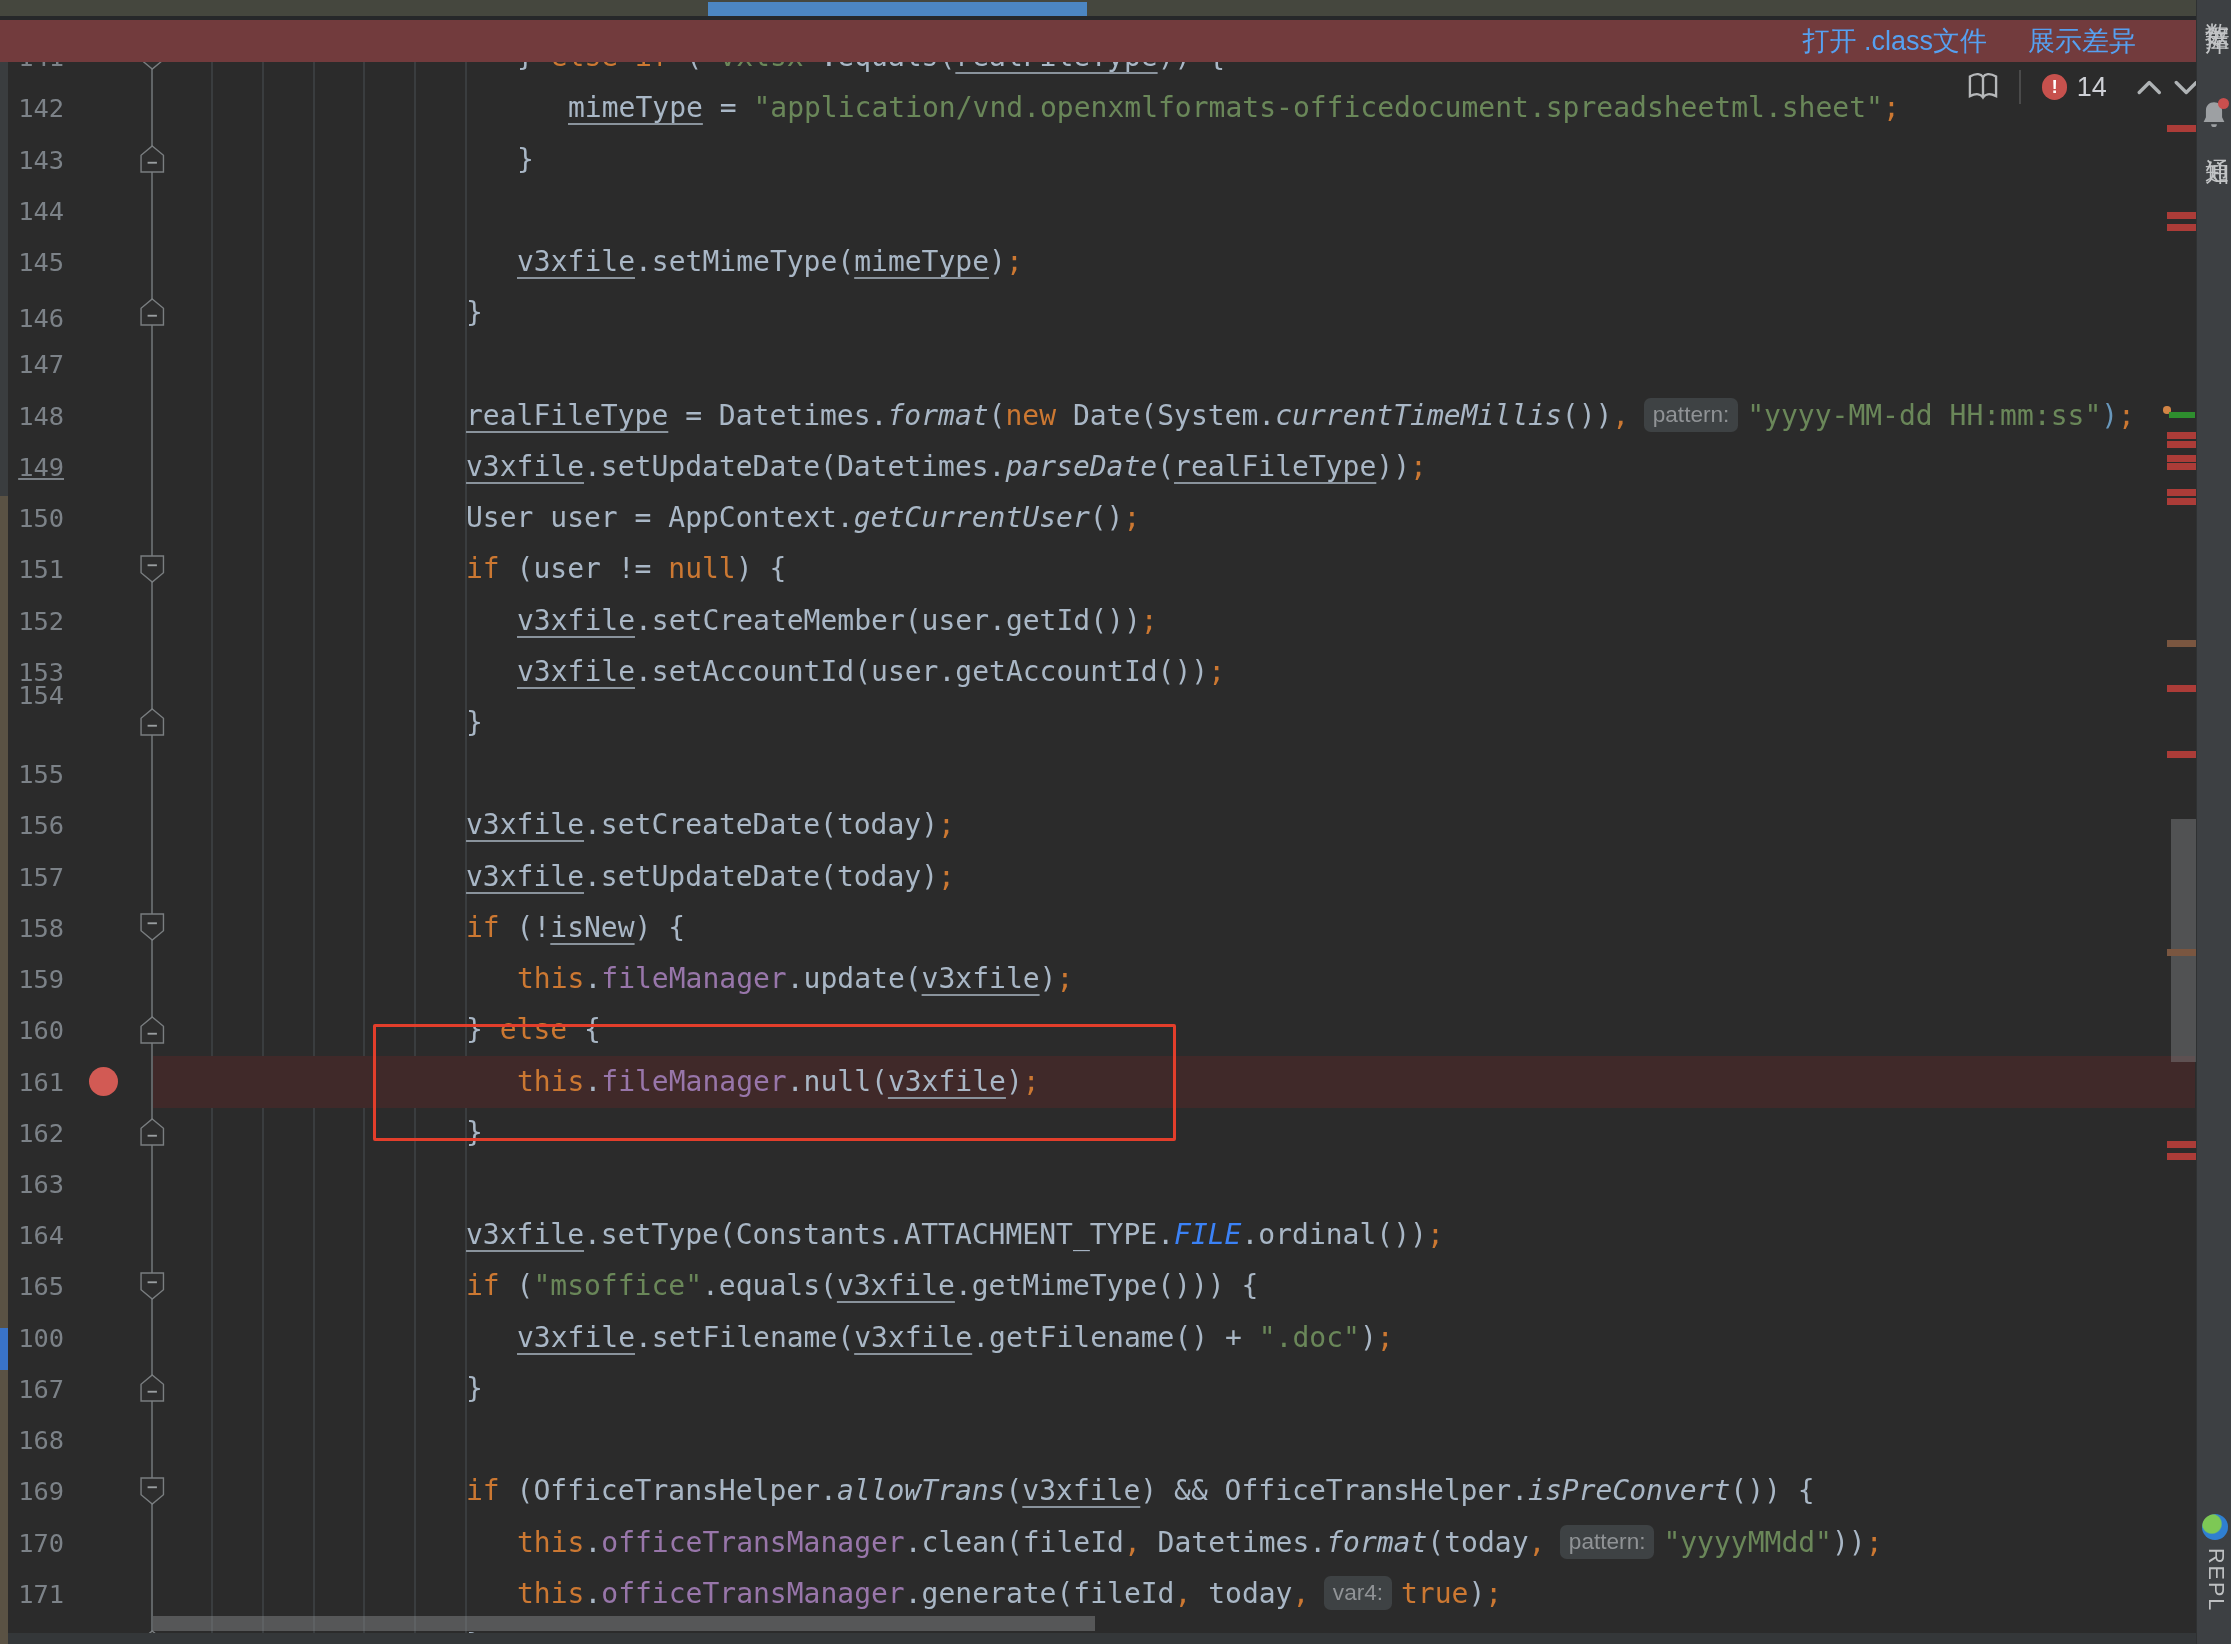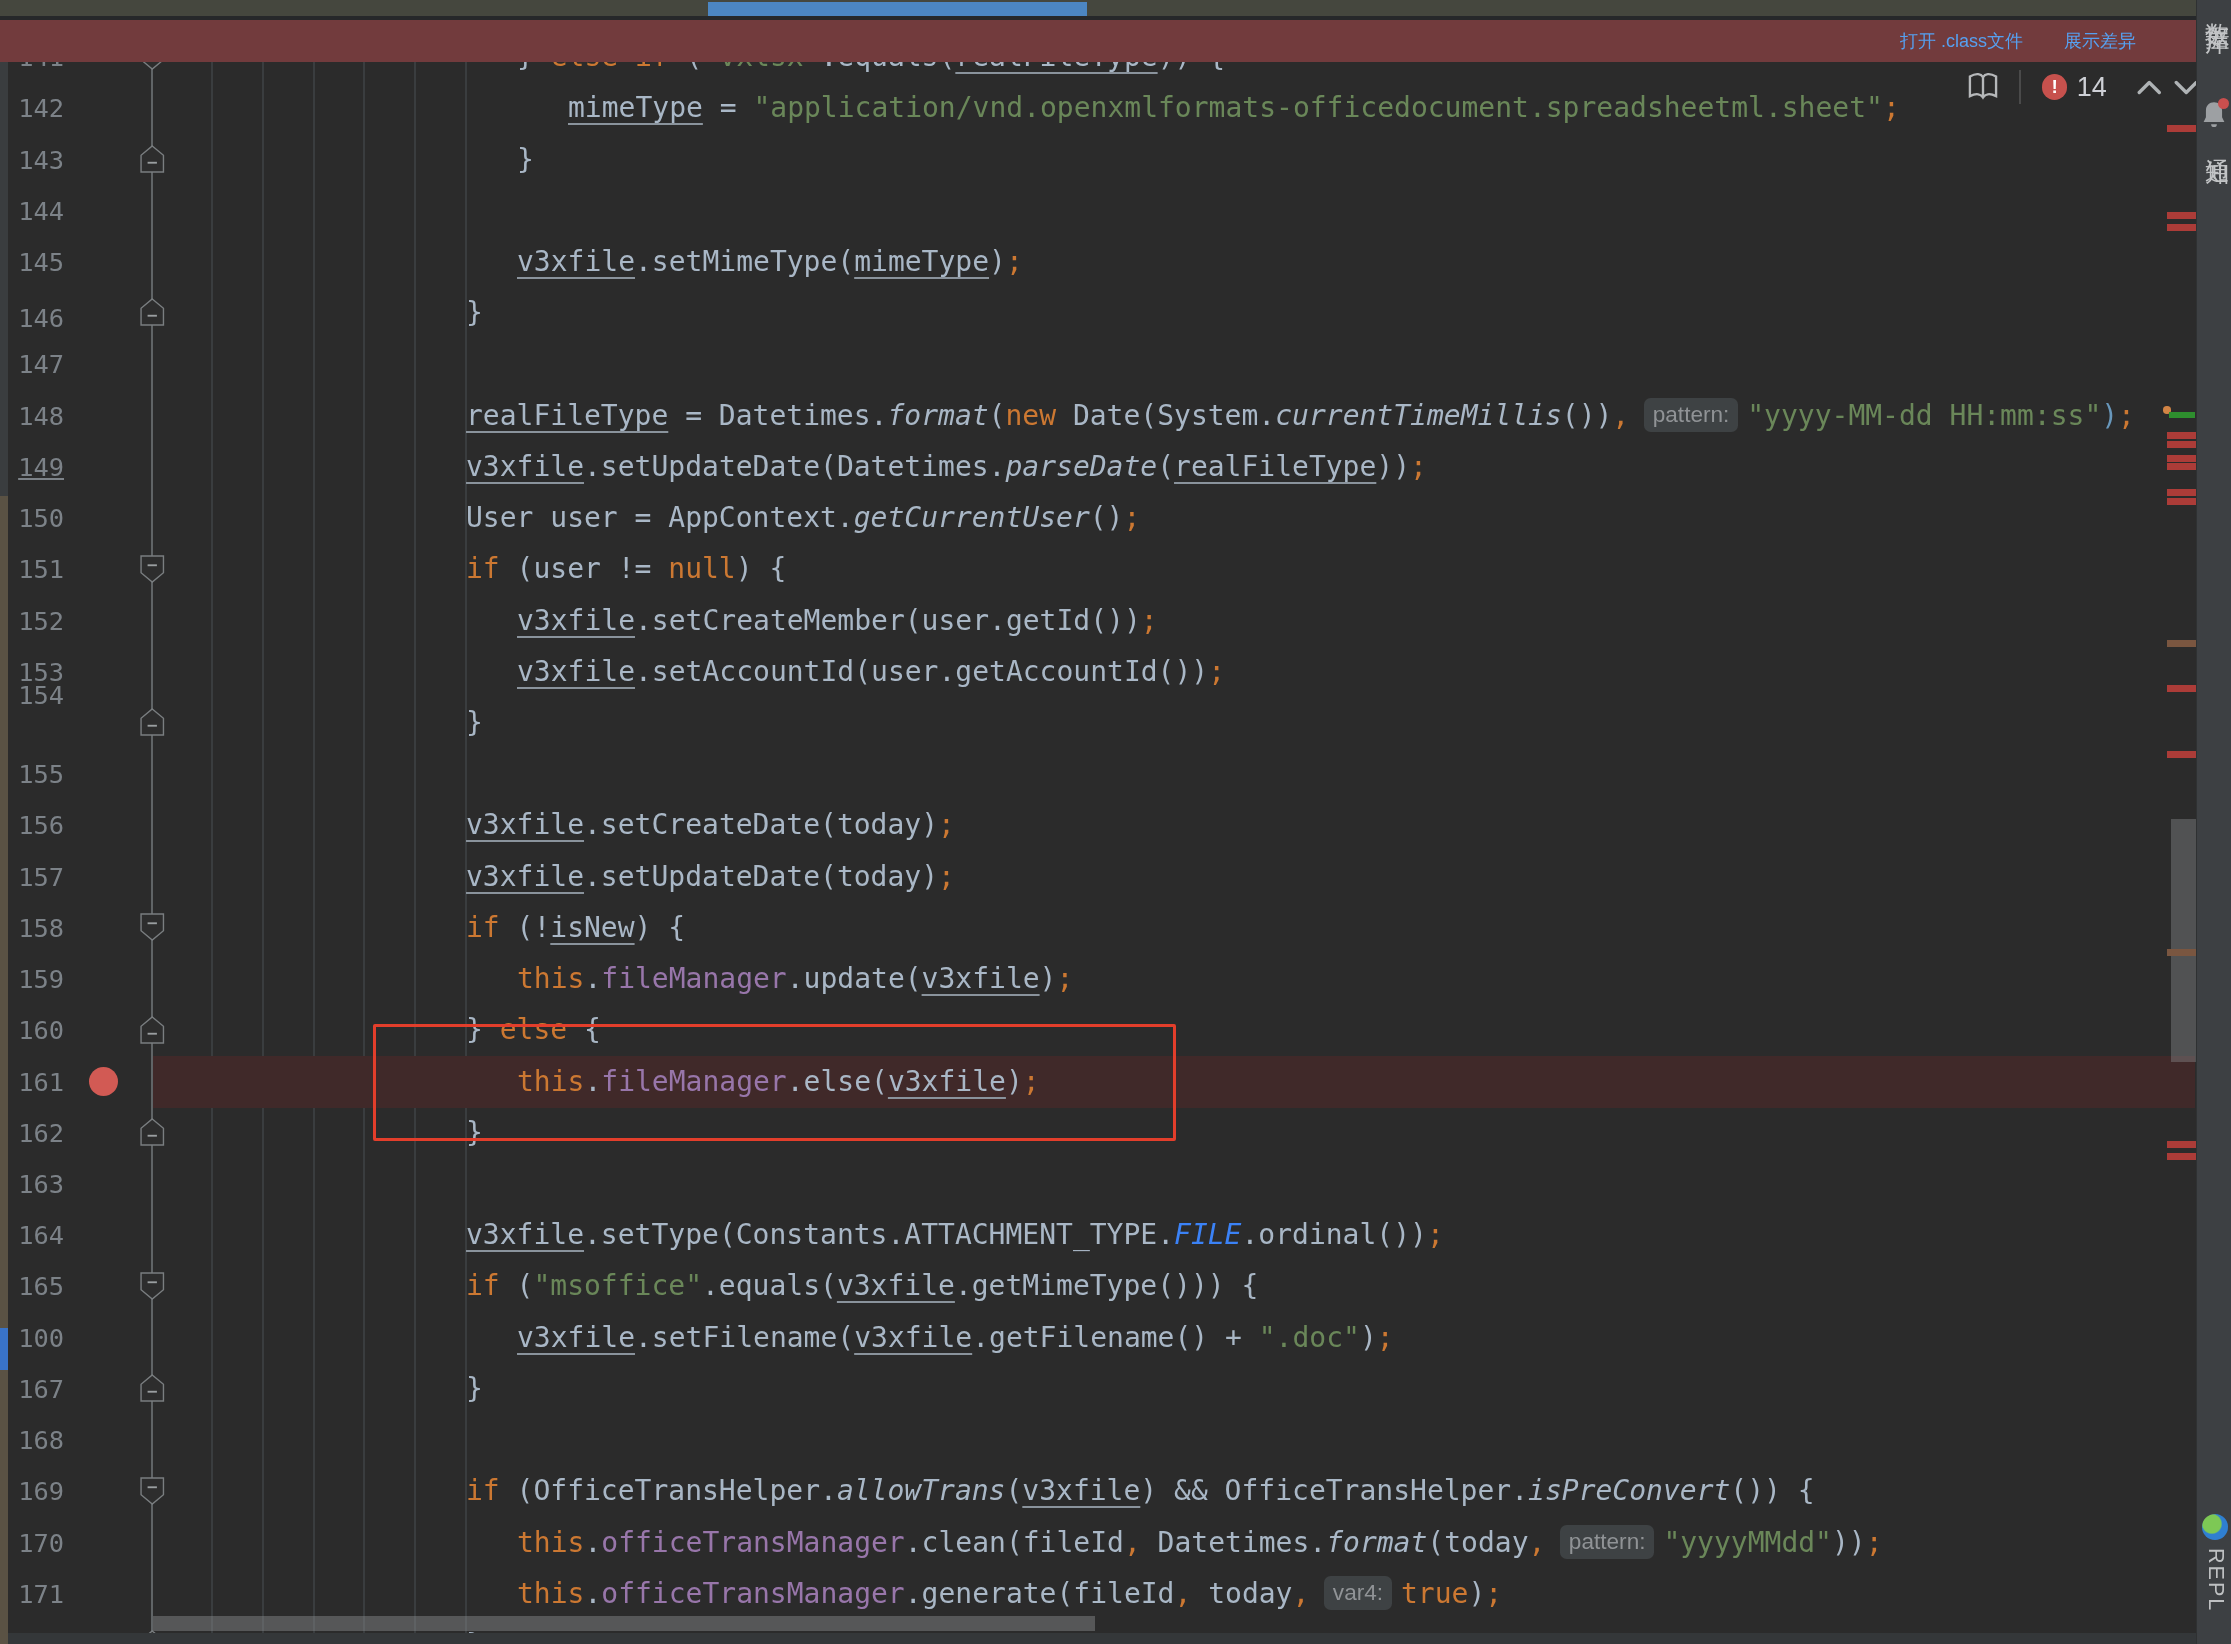--- a/index.html
+++ b/index.html
@@ -7,21 +7,21 @@
           font-family:"Liberation Sans",sans-serif;}
 
   
   .top-strip{position:absolute;left:0;top:0;width:2232px;height:19px;background:#45473E;z-index:60;}
   .top-strip .blue-seg{position:absolute;left:708px;top:1.9px;width:379px;height:15px;background:#4C86C2;}
   .top-sep{position:absolute;left:0;top:16px;width:2232px;height:3.8px;background:#26282A;z-index:60;}
   .banner{position:absolute;left:0;top:19px;width:2196px;height:43px;background:#723B3D;z-index:55;
           display:flex;align-items:center;}
   .banner-title{color:#D9DCE1;font-size:26px;padding-left:19px;white-space:nowrap;}
   .banner-links{margin-left:auto;display:flex;gap:41px;padding-right:60px;}
-  .banner-link{color:#56A0F0;font-size:18px;cursor:pointer;white-space:nowrap;}
+  .banner-link{color:#56A0F0;font-size:27px;cursor:pointer;white-space:nowrap;}
 
   
   .inspect{position:absolute;top:68px;left:1966px;height:38px;display:flex;align-items:center;z-index:40;}
   .inspect .divider{width:1.9px;height:34px;background:#4A4A4A;margin:0 21px 0 19px;}
   .err-badge{width:25.4px;height:25.4px;border-radius:50%;background:#C7514D;color:#fff;
              display:flex;align-items:center;justify-content:center;font-size:19px;font-weight:bold;}
   .err-count{color:#CED0D6;font-size:27px;margin:0 17px 0 9.4px;}
   .chev{margin-left:13px;display:flex;align-items:center;cursor:pointer;}
 
   
@@ -188,21 +188,21 @@
       <div class="code-line" style="top: 543px; padding-left: 306px;"><span class="seg-k">if</span><span class="seg-d"> (user != </span><span class="seg-k">null</span><span class="seg-d">) {</span></div>
       <div class="code-line" style="top: 595px; padding-left: 357px;"><span class="seg-u">v3xfile</span><span class="seg-d">.setCreateMember(user.getId())</span><span class="seg-k">;</span></div>
       <div class="code-line" style="top: 646px; padding-left: 357px;"><span class="seg-u">v3xfile</span><span class="seg-d">.setAccountId(user.getAccountId())</span><span class="seg-k">;</span></div>
       <div class="code-line" style="top: 697px; padding-left: 306px;"><span class="seg-d">}</span></div>
       <div class="code-line" style="top: 748px; padding-left: 0px;"></div>
       <div class="code-line" style="top: 799px; padding-left: 306px;"><span class="seg-u">v3xfile</span><span class="seg-d">.setCreateDate(today)</span><span class="seg-k">;</span></div>
       <div class="code-line" style="top: 851px; padding-left: 306px;"><span class="seg-u">v3xfile</span><span class="seg-d">.setUpdateDate(today)</span><span class="seg-k">;</span></div>
       <div class="code-line" style="top: 902px; padding-left: 306px;"><span class="seg-k">if</span><span class="seg-d"> (!</span><span class="seg-u">isNew</span><span class="seg-d">) {</span></div>
       <div class="code-line" style="top: 953px; padding-left: 357px;"><span class="seg-k">this</span><span class="seg-d">.</span><span class="seg-p">fileManager</span><span class="seg-d">.update(</span><span class="seg-u">v3xfile</span><span class="seg-d">)</span><span class="seg-k">;</span></div>
       <div class="code-line" style="top: 1004px; padding-left: 306px;"><span class="seg-d">} </span><span class="seg-k">else</span><span class="seg-d"> {</span></div>
-      <div class="code-line" style="top: 1056px; padding-left: 357px;"><span class="seg-k">this</span><span class="seg-d">.</span><span class="seg-p">fileManager</span><span class="seg-d">.else(</span><span class="seg-u">v3xfile</span><span class="seg-d">)</span><span class="seg-k">;</span></div>
+      <div class="code-line" style="top: 1056px; padding-left: 357px;"><span class="seg-k">this</span><span class="seg-d">.</span><span class="seg-p">fileManager</span><span class="seg-d">.null(</span><span class="seg-u">v3xfile</span><span class="seg-d">)</span><span class="seg-k">;</span></div>
       <div class="code-line" style="top: 1107px; padding-left: 306px;"><span class="seg-d">}</span></div>
       <div class="code-line" style="top: 1158px; padding-left: 0px;"></div>
       <div class="code-line" style="top: 1209px; padding-left: 306px;"><span class="seg-u">v3xfile</span><span class="seg-d">.setType(Constants.ATTACHMENT_TYPE.</span><span class="seg-pi">FILE</span><span class="seg-d">.ordinal())</span><span class="seg-k">;</span></div>
       <div class="code-line" style="top: 1260px; padding-left: 306px;"><span class="seg-k">if</span><span class="seg-d"> (</span><span class="seg-s">"msoffice"</span><span class="seg-d">.equals(</span><span class="seg-u">v3xfile</span><span class="seg-d">.getMimeType())) {</span></div>
       <div class="code-line" style="top: 1312px; padding-left: 357px;"><span class="seg-u">v3xfile</span><span class="seg-d">.setFilename(</span><span class="seg-u">v3xfile</span><span class="seg-d">.getFilename() + </span><span class="seg-s">".doc"</span><span class="seg-d">)</span><span class="seg-k">;</span></div>
       <div class="code-line" style="top: 1363px; padding-left: 306px;"><span class="seg-d">}</span></div>
       <div class="code-line" style="top: 1414px; padding-left: 0px;"></div>
       <div class="code-line" style="top: 1465px; padding-left: 306px;"><span class="seg-k">if</span><span class="seg-d"> (OfficeTransHelper.</span><span class="seg-di">allowTrans</span><span class="seg-d">(</span><span class="seg-u">v3xfile</span><span class="seg-d">) &amp;&amp; OfficeTransHelper.</span><span class="seg-di">isPreConvert</span><span class="seg-d">()) {</span></div>
       <div class="code-line" style="top: 1517px; padding-left: 357px;"><span class="seg-k">this</span><span class="seg-d">.</span><span class="seg-p">officeTransManager</span><span class="seg-d">.clean(fileId</span><span class="seg-k">,</span><span class="seg-d"> Datetimes.</span><span class="seg-di">format</span><span class="seg-d">(today</span><span class="seg-k">,</span><span class="hint-chip">pattern:</span><span class="seg-s">"yyyyMMdd"</span><span class="seg-d">))</span><span class="seg-k">;</span></div>
       <div class="code-line" style="top: 1568px; padding-left: 357px;"><span class="seg-k">this</span><span class="seg-d">.</span><span class="seg-p">officeTransManager</span><span class="seg-d">.generate(fileId</span><span class="seg-k">,</span><span class="seg-d"> today</span><span class="seg-k">,</span><span class="hint-chip">var4:</span><span class="seg-k">true</span><span class="seg-d">)</span><span class="seg-k">;</span></div>

